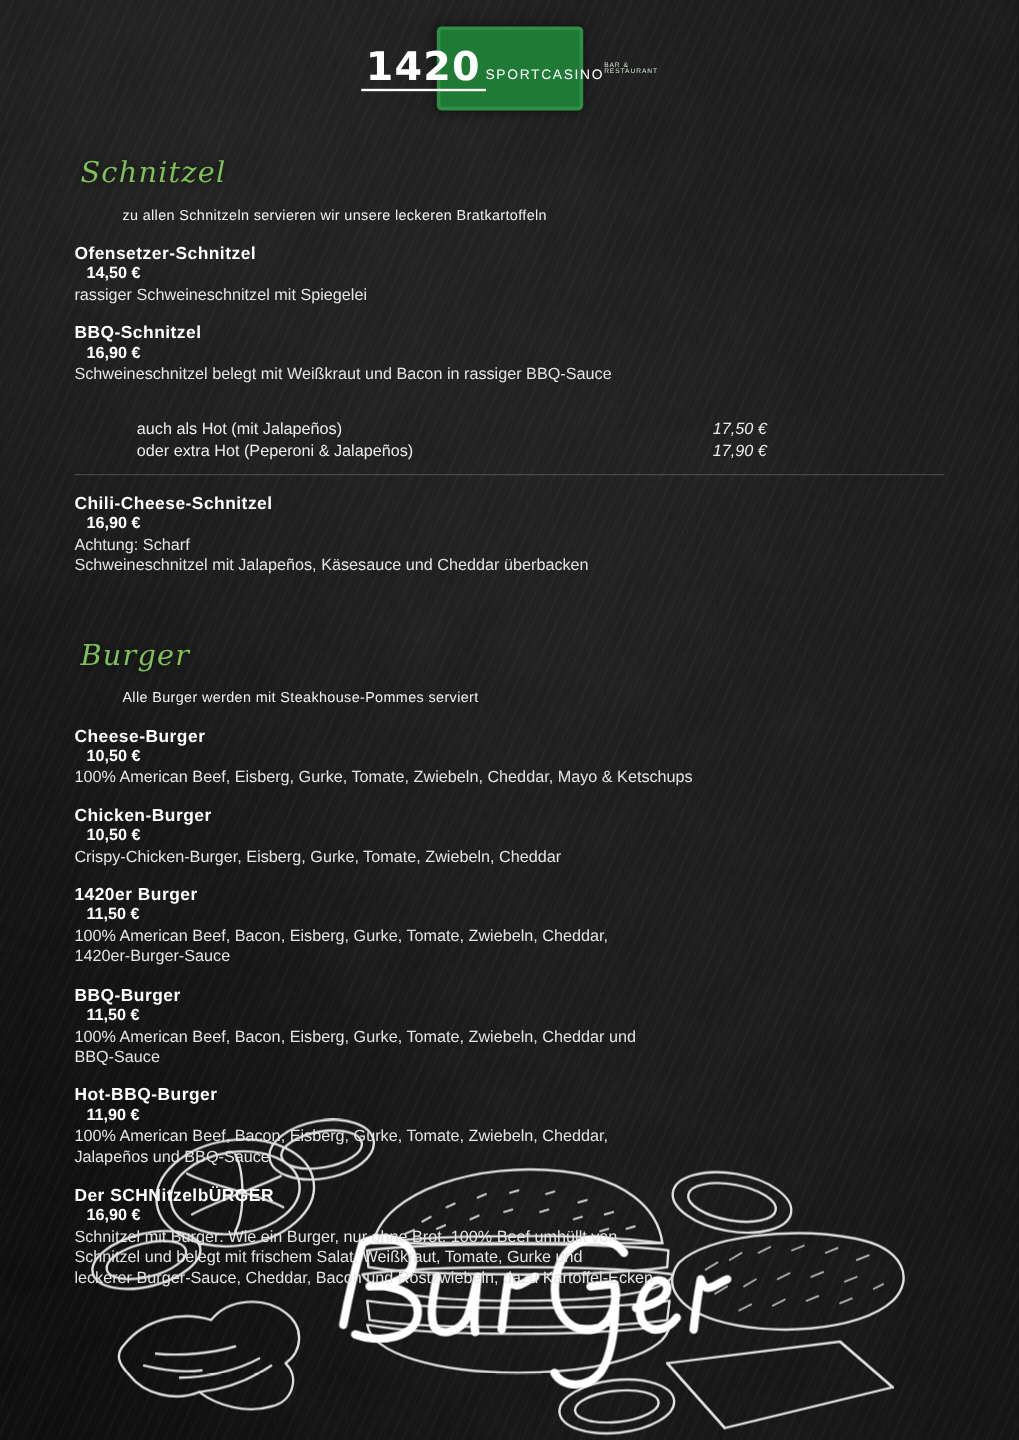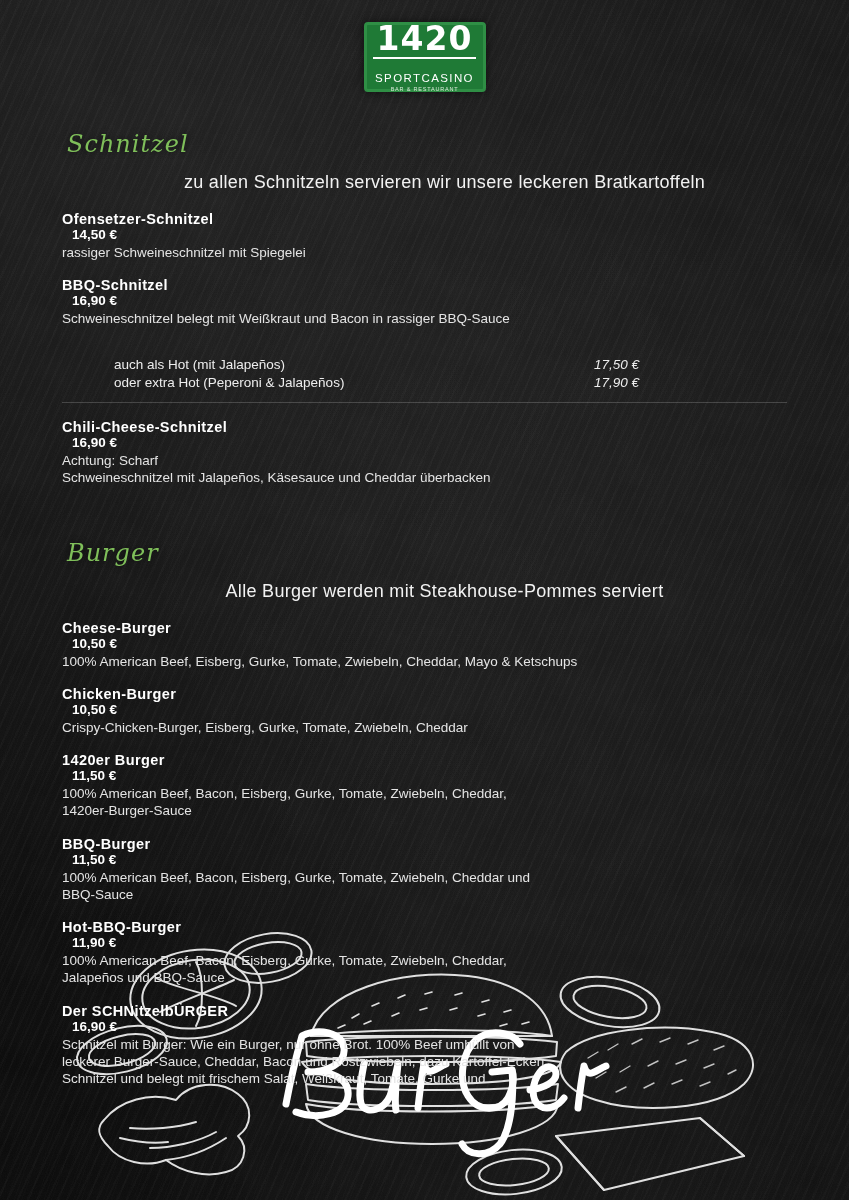--- a/index.html
+++ b/index.html
@@ -45,21 +45,21 @@
     justify-content: center;
     padding-top: 22px;
   }
   .logo {
     width: 122px;
     height: 70px;
     background: #1f7a36;
     border: 3px solid #2f8f45;
     border-radius: 4px;
     display: flex;
-    flex-direction: column;
+    flex-direction: row;
     align-items: center;
     justify-content: center;
     line-height: 1;
     box-shadow: 0 0 10px rgba(0,0,0,0.55);
   }
   .logo-num {
     font-family: "DejaVu Sans", sans-serif;
     font-weight: bold;
     font-size: 33px;
     letter-spacing: 1px;
@@ -88,22 +88,21 @@
     font-style: italic;
     font-size: 24px;
     color: #7fbf5a;
     letter-spacing: 1px;
     margin: 38px 0 14px 5px;
     text-shadow: 0 0 6px rgba(0,0,0,0.6);
   }
   #burger-section-title { margin-top: 52px; }
 
   .section-note {
-    text-align: center;
-    font-size: 18px;
+    font-size: 12px;
     color: #f2f2f2;
     letter-spacing: 0.3px;
     margin: 6px 0 18px 0;
     padding-left: 40px;
   }
 
   .items { display: block; }
   .item { margin-bottom: 16px; }
   .item-head {
     display: flex;
@@ -318,22 +317,22 @@
       </div>
 
       <div class="item">
         <div class="item-head">
           <span class="item-name">Der SCHNitzelbÜRGER</span>
           <span class="item-dots"></span>
           <span class="item-price">16,90 €</span>
         </div>
         <div class="item-desc">
           <div>Schnitzel mit Burger: Wie ein Burger, nur ohne Brot. 100% Beef umhüllt von</div>
+          <div>Schnitzel und belegt mit frischem Salat, Weißkraut, Tomate, Gurke und</div>
           <div>leckerer Burger-Sauce, Cheddar, Bacon und Röstzwiebeln, dazu Kartoffel-Ecken</div>
-          <div>Schnitzel und belegt mit frischem Salat, Weißkraut, Tomate, Gurke und</div>
         </div>
       </div>
 
     </div>
   </div>
 </div>
 
 <div class="artwork">
   <svg width="849" height="268" viewBox="0 0 849 268" xmlns="http://www.w3.org/2000/svg">
     <g fill="none" stroke="#f2f2f2" stroke-width="2" stroke-linecap="round" stroke-linejoin="round" opacity="0.92">

